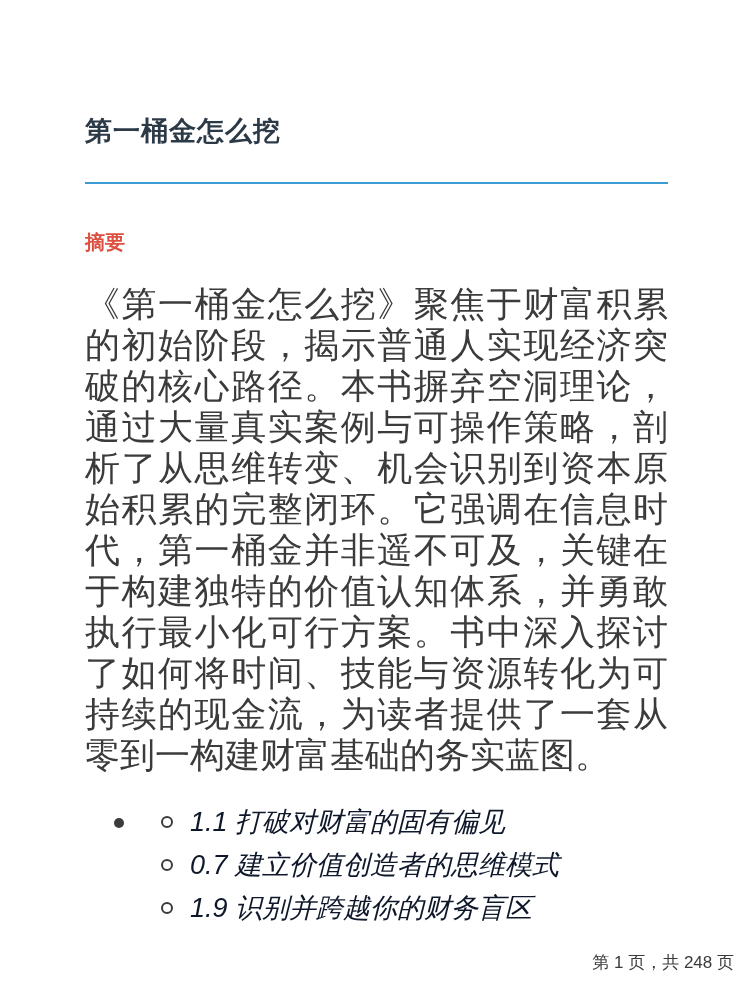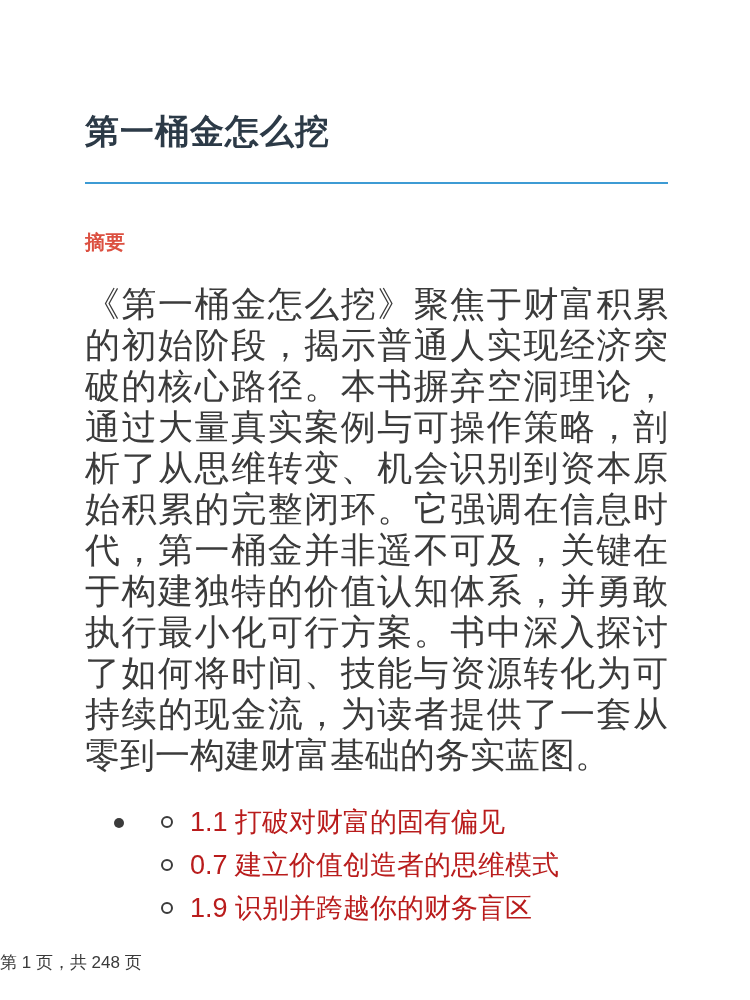--- a/index.html
+++ b/index.html
@@ -13,25 +13,26 @@
     height: 1000px;
     background: #ffffff;
     font-family: "Liberation Sans", sans-serif;
     color: #3b3b3b;
     overflow: hidden;
     box-sizing: border-box;
     padding: 108px 82px 0 85px;
   }
   .doc-title {
     margin: 0 0 28px 0;
-    font-size: 34px;
+    font-size: 27px;
     line-height: 46px;
     font-weight: 700;
     color: #2c3a47;
     letter-spacing: 1px;
+    font-family: Liberation Serif, serif;
   }
   .title-divider {
     border: none;
     border-top: 2px solid #3d9bd4;
     margin: 0;
   }
   .section-heading {
     font-size: 20px;
     line-height: 32px;
     font-weight: 700;
@@ -72,38 +73,39 @@
   ul.toc-sections {
     list-style: none;
     margin: 14px 0 0 0;
     padding: 0;
   }
   li.toc-section {
     position: relative;
     padding-left: 55px;
     font-size: 27px;
     line-height: 43px;
-    color: #b91c1c;
+    color: #0f172a;
+    font-style: italic;
   }
   li.toc-section > .marker-circle {
     position: absolute;
     left: 26px;
     top: 15px;
     width: 8px;
     height: 8px;
     border-radius: 50%;
     border: 2px solid #3b3b3b;
     background: transparent;
   }
   .page-footer {
     position: absolute;
     left: 0;
-    right: 8px;
+    right: 16px;
     bottom: 26px;
-    text-align: left;
+    text-align: right;
     font-size: 17px;
     color: #3a3a3a;
   }
 </style>
 </head>
 <body>
 
 <div class="page">
 
   <h1 class="doc-title">第一桶金怎么挖</h1>

